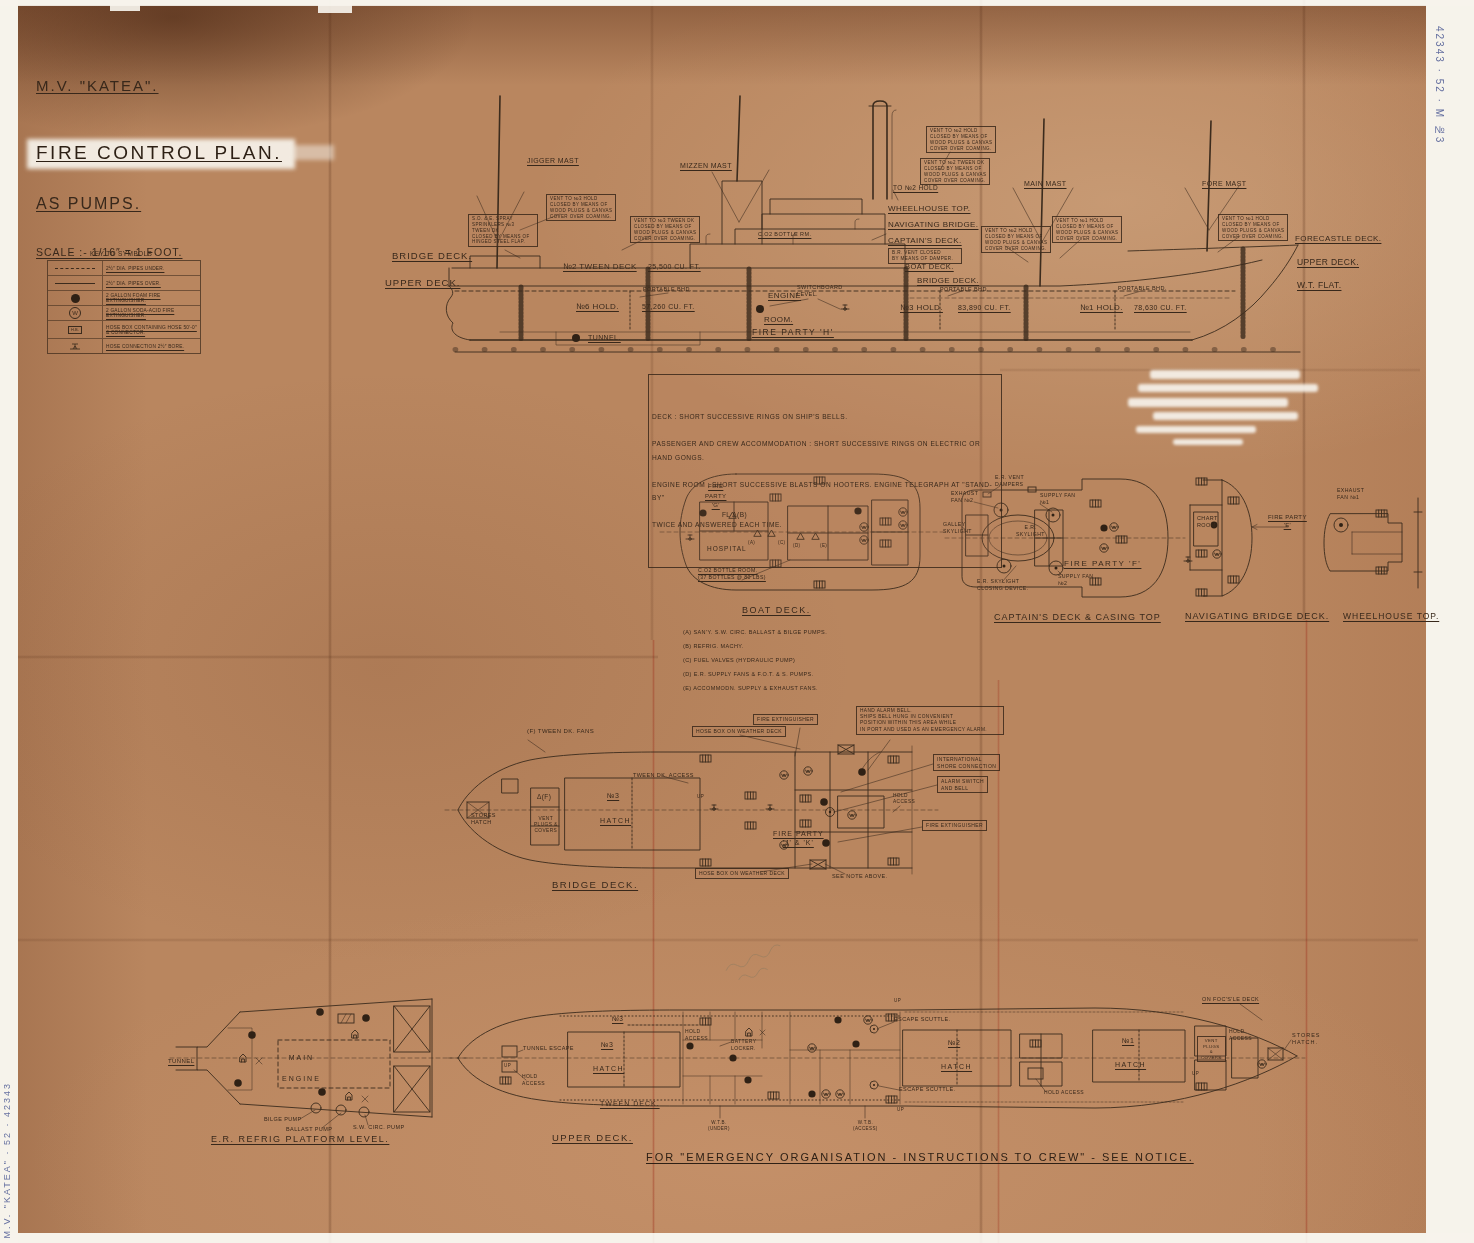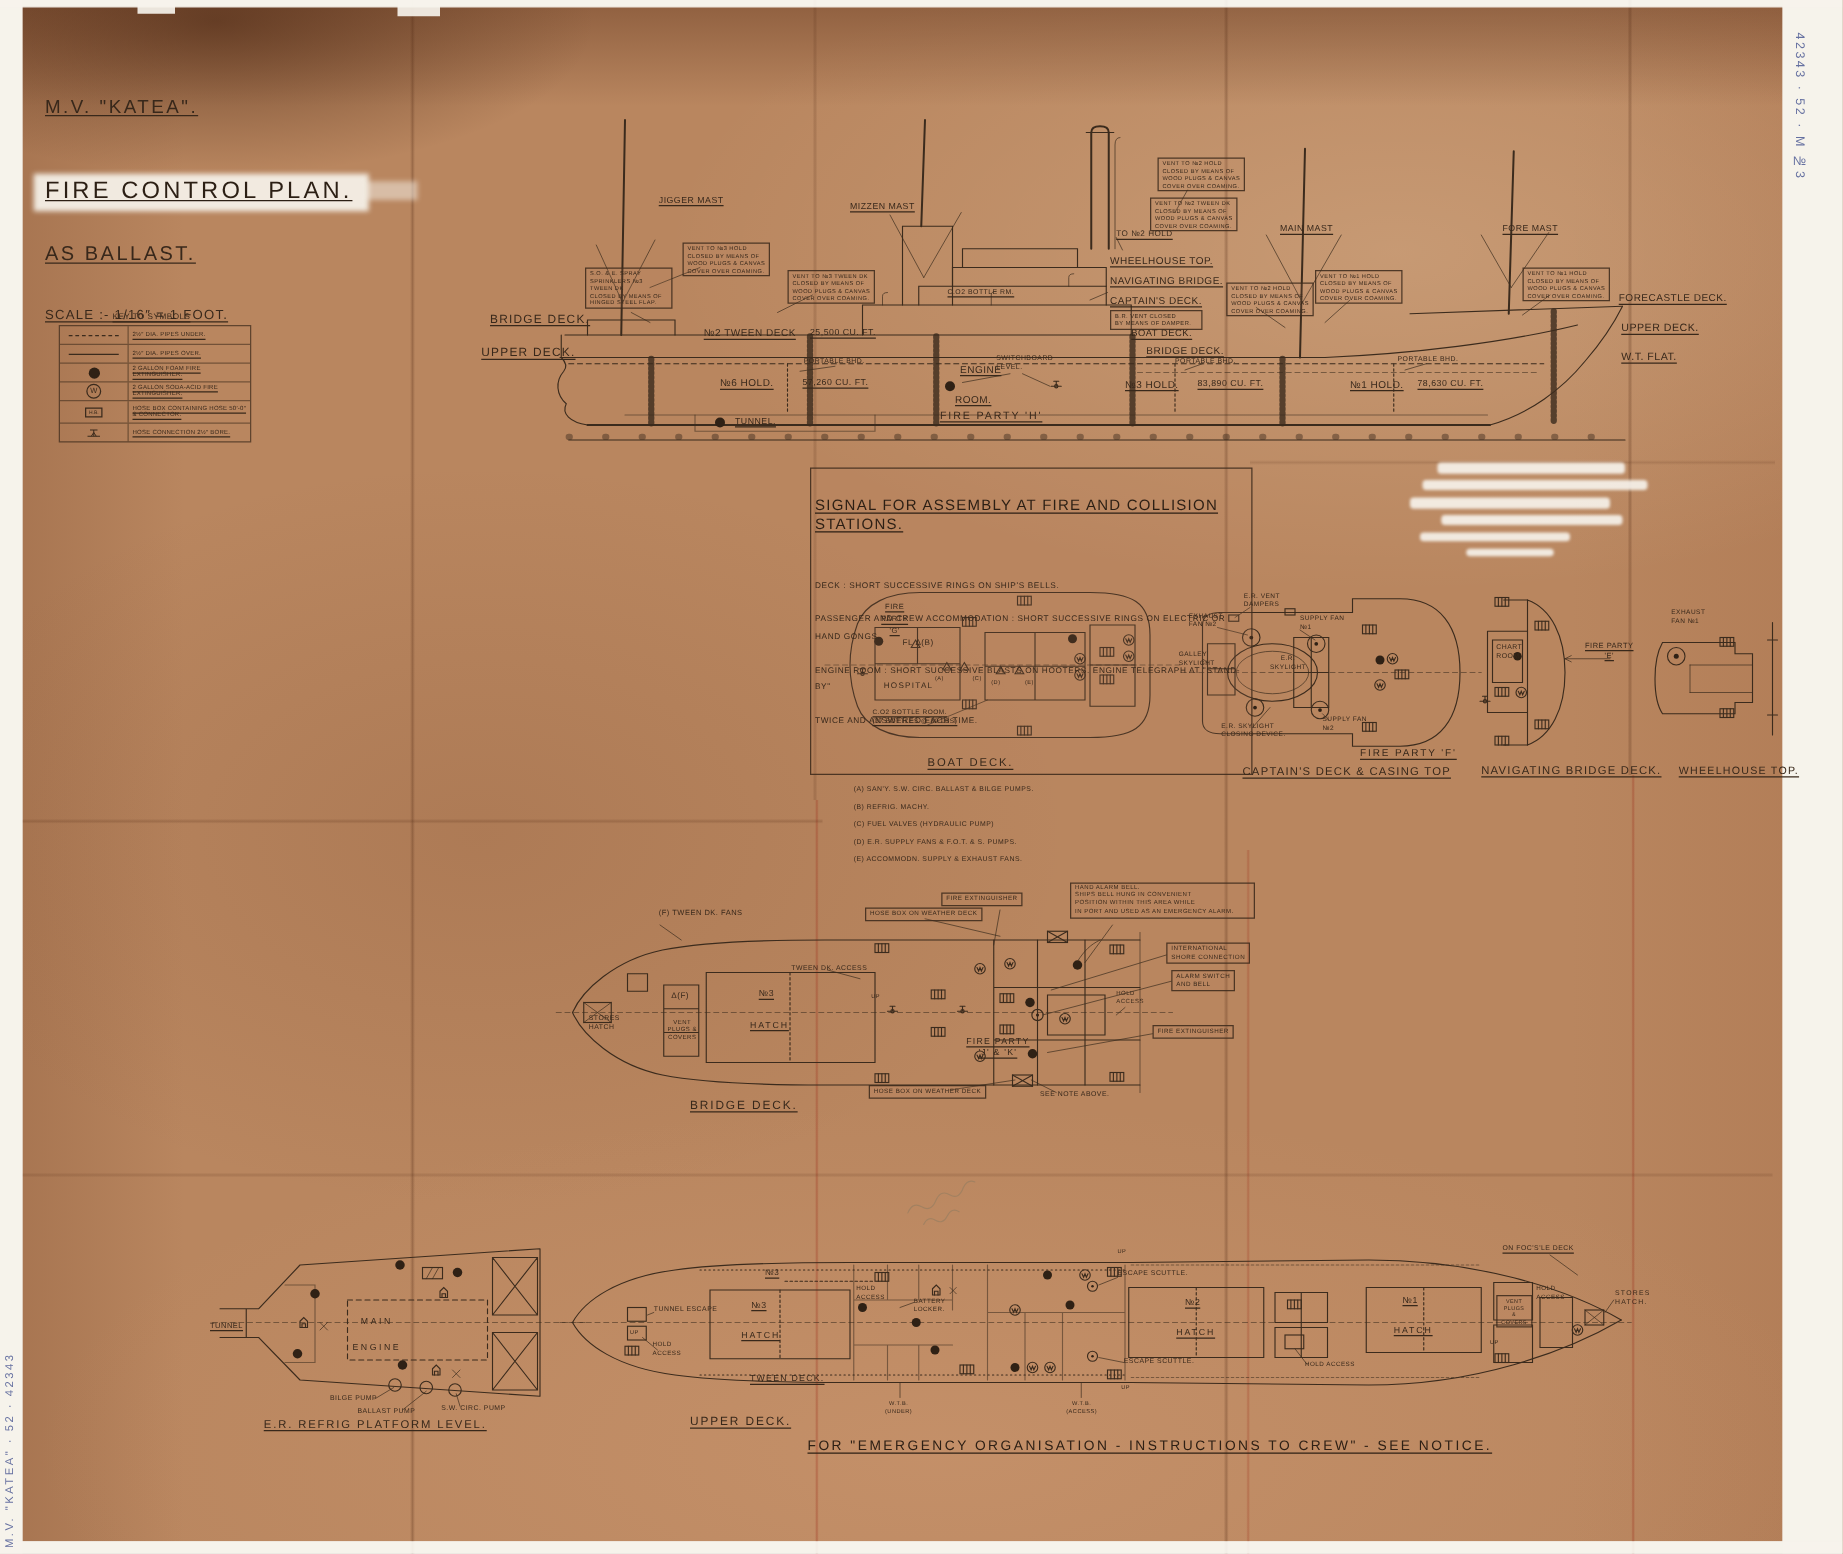--- a/index.html
+++ b/index.html
@@ -344,21 +344,21 @@
     </g>
 
     <g transform="rotate(-14 760 965)" opacity=".5">
       <path d="M726,962 q6,-8 12,-2 q6,6 12,-2 q6,-8 12,-2 q6,6 12,-3 q5,-6 10,-2" style="stroke:#8a7a60;"></path>
       <path d="M736,974 q5,-6 10,-1 q5,5 10,-1 q5,-6 10,-1" style="stroke:#8a7a60;"></path>
     </g>
   </svg>
 
   <div class="lbl u" style="left:36px;top:76px;font-size:15px;letter-spacing:2px;">M.V. "KATEA".</div>
   <div class="lbl u" style="left:36px;top:141px;font-size:19px;letter-spacing:2.5px;color:#2c1f14;">FIRE CONTROL PLAN.</div>
-  <div class="lbl u" style="left:36px;top:194px;font-size:16px;letter-spacing:2px;">AS BALLAST.</div>
+  <div class="lbl u" style="left:36px;top:194px;font-size:16px;letter-spacing:2px;">AS PUMPS.</div>
   <div class="lbl u" style="left:36px;top:246px;font-size:10.5px;letter-spacing:1px;">SCALE :- 1/16″ = 1 FOOT.</div>
 
   <div class="lbl u" style="left:90px;top:250px;font-size:6.5px;">KEY TO SYMBOLS</div>
   <div id="key-table">
     <div class="krow">
       <div class="ksym">
           <div class="dashline"></div>
         </div>
       <div class="klab">2½″ DIA. PIPES UNDER.</div>
     </div>
@@ -458,21 +458,20 @@
   <div class="lbl box" style="left:1218px;top:214px;font-size:4.5px;">VENT TO №1 HOLD
 CLOSED BY MEANS OF
 WOOD PLUGS &amp; CANVAS
 COVER OVER COAMING.</div>
   <div class="lbl box" style="left:468px;top:214px;font-size:4.5px;width:62px;">S.O. &amp; E. SPRAY
 SPRINKLERS №3 TWEEN DK
 CLOSED BY MEANS OF
 HINGED STEEL FLAP.</div>
 
   <div class="lbl box" style="left:648px;top:374px;width:346px;z-index:6;">
-    <div class="lbl u" style="position:static;font-size:12px;letter-spacing:1px;color:#2c1f14;">SIGNAL FOR ASSEMBLY AT FIRE AND COLLISION STATIONS.</div>
     <div style="font-size:6.6px;line-height:2.05;letter-spacing:.5px;color:#38281b;">
       <div>DECK : SHORT SUCCESSIVE RINGS ON SHIP'S BELLS.</div>
       <div>PASSENGER AND CREW ACCOMMODATION : SHORT SUCCESSIVE RINGS ON ELECTRIC OR HAND GONGS.</div>
       <div>ENGINE ROOM : SHORT SUCCESSIVE BLASTS ON HOOTERS. ENGINE TELEGRAPH AT "STAND-BY"</div>
       <div>TWICE AND ANSWERED EACH TIME.</div>
     </div>
   </div>
 
   <div class="lbl u ctr" style="left:705px;top:482px;font-size:6px;line-height:1.6;">FIRE
 PARTY
@@ -499,21 +498,21 @@
   <div class="lbl" style="left:943px;top:521px;font-size:5.2px;">GALLEY
 SKYLIGHT</div>
   <div class="lbl ctr" style="left:1016px;top:524px;font-size:5.2px;">E.R.
 SKYLIGHT</div>
   <div class="lbl" style="left:1040px;top:492px;font-size:5.2px;">SUPPLY FAN
 №1</div>
   <div class="lbl" style="left:1058px;top:573px;font-size:5.2px;">SUPPLY FAN
 №2</div>
   <div class="lbl" style="left:977px;top:578px;font-size:5.2px;">E.R. SKYLIGHT
 CLOSING DEVICE.</div>
-  <div class="lbl u" style="left:1064px;top:598px;font-size:8px;letter-spacing:1.5px;margin-left:24px;">FIRE PARTY 'F'</div>
+  <div class="lbl u" style="left:1064px;top:559px;font-size:8px;letter-spacing:1.5px;">FIRE PARTY 'F'</div>
   <div class="lbl u" style="left:994px;top:612px;font-size:9px;letter-spacing:1px;">CAPTAIN'S DECK &amp; CASING TOP</div>
 
   <div class="lbl" style="left:1197px;top:515px;font-size:5.5px;">CHART
 ROOM</div>
   <div class="lbl u ctr" style="left:1268px;top:514px;font-size:6px;">FIRE PARTY
 'E'</div>
   <div class="lbl u" style="left:1185px;top:611px;font-size:9px;letter-spacing:1px;">NAVIGATING BRIDGE DECK.</div>
   <div class="lbl" style="left:1337px;top:487px;font-size:5.2px;">EXHAUST
 FAN №1</div>
   <div class="lbl u" style="left:1343px;top:611px;font-size:8.5px;letter-spacing:1px;">WHEELHOUSE TOP.</div>

